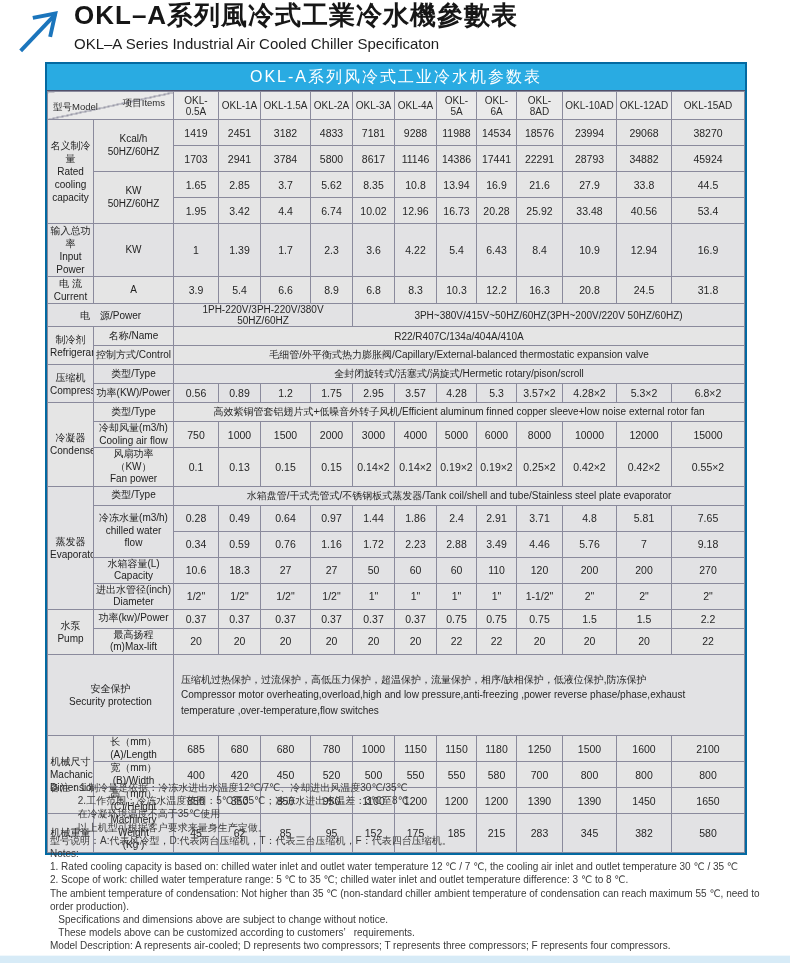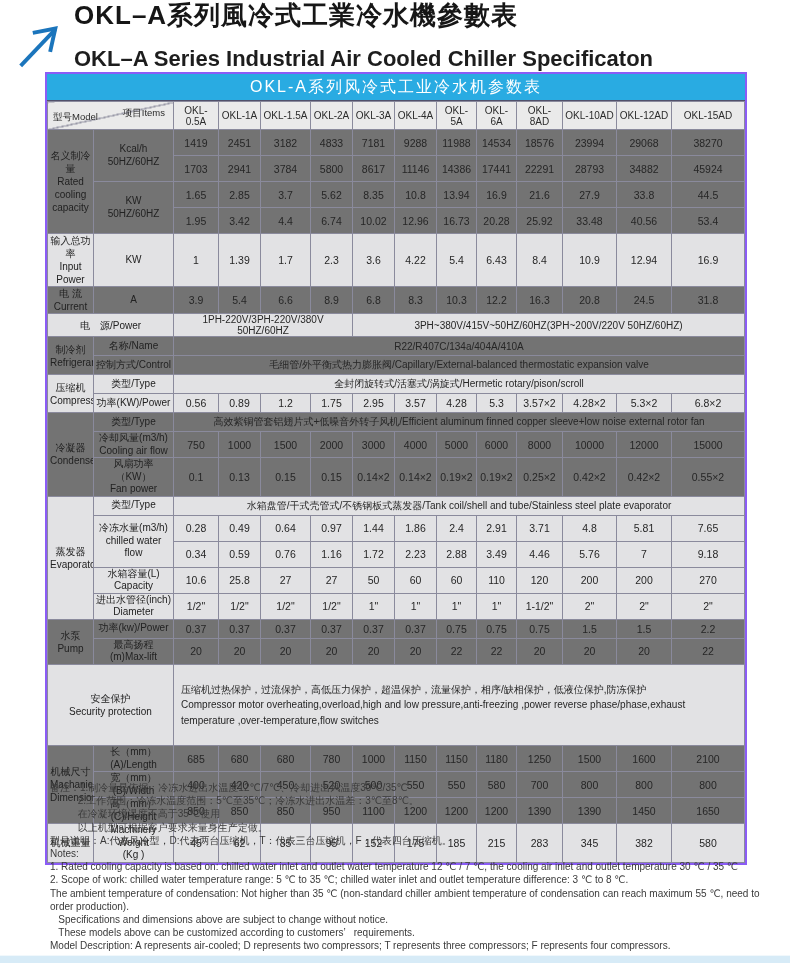--- a/index.html
+++ b/index.html
@@ -6,23 +6,23 @@
   body{
     width:790px;height:963px;position:relative;background:#ffffff;
     font-family:"Liberation Sans","DejaVu Sans",sans-serif;color:#2e2e2e;
     overflow:hidden;
   }
   
   .page-header{position:absolute;left:12px;top:0;display:flex;align-items:flex-end;}
   .logo{width:52px;height:52px;margin-top:4px;flex:0 0 auto;}
   .titles{margin-left:10px;}
   .title-zh{font-size:26px;font-weight:600;color:#161616;letter-spacing:1px;line-height:30px;}
-  .title-en{font-size:22px;font-weight:700;color:#1d1d1d;line-height:24px;margin-top:17px;}
+  .title-en{font-size:15px;font-weight:400;color:#1d1d1d;line-height:24px;margin-top:2px;}
   
-  .table-wrap{position:absolute;left:45px;top:72px;width:698px;border:2px solid #8b5cf6;background:#737373;}
+  .table-wrap{position:absolute;left:45px;top:62px;width:698px;border:2px solid #0369a1;background:#e5e5e5;}
   .blue-bar{height:26px;line-height:26px;background:#29abe2;color:#ffffff;text-align:center;
     font-size:16px;letter-spacing:2px;border-bottom:1px solid #50506a;}
   table{border-collapse:collapse;width:100%;table-layout:fixed;}
   th,td{border:1px solid #8a8a9c;padding:0 2px;text-align:center;vertical-align:middle;overflow:hidden;}
   thead tr{height:28px;}
   thead th{background:#eaeaea;font-size:10px;font-weight:400;color:#2b2b2b;}
   tbody tr{height:19px;}
   tbody tr.r-md{height:26px;}
   tbody tr.r-tall{height:20px;}
   tbody tr.r-xl{height:56px;}
@@ -291,21 +291,21 @@
           <td class="val">2.88</td>
           <td class="val">3.49</td>
           <td class="val">4.46</td>
           <td class="val">5.76</td>
           <td class="val">7</td>
           <td class="val">9.18</td>
         </tr>
         <tr class="shaded r-tall">
           <td class="item-label">水箱容量(L)<br>Capacity</td>
           <td class="val">10.6</td>
-          <td class="val">25.8</td>
+          <td class="val">18.3</td>
           <td class="val">27</td>
           <td class="val">27</td>
           <td class="val">50</td>
           <td class="val">60</td>
           <td class="val">60</td>
           <td class="val">110</td>
           <td class="val">120</td>
           <td class="val">200</td>
           <td class="val">200</td>
           <td class="val">270</td>

